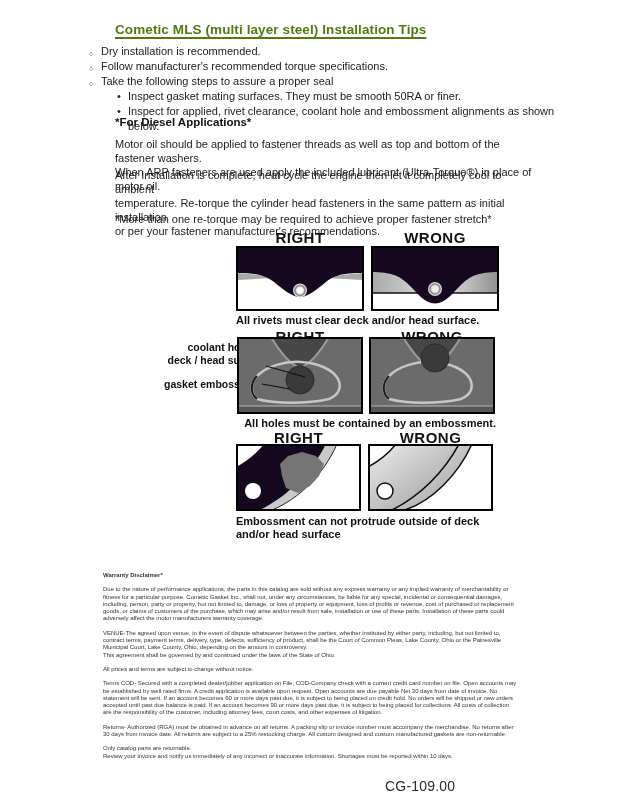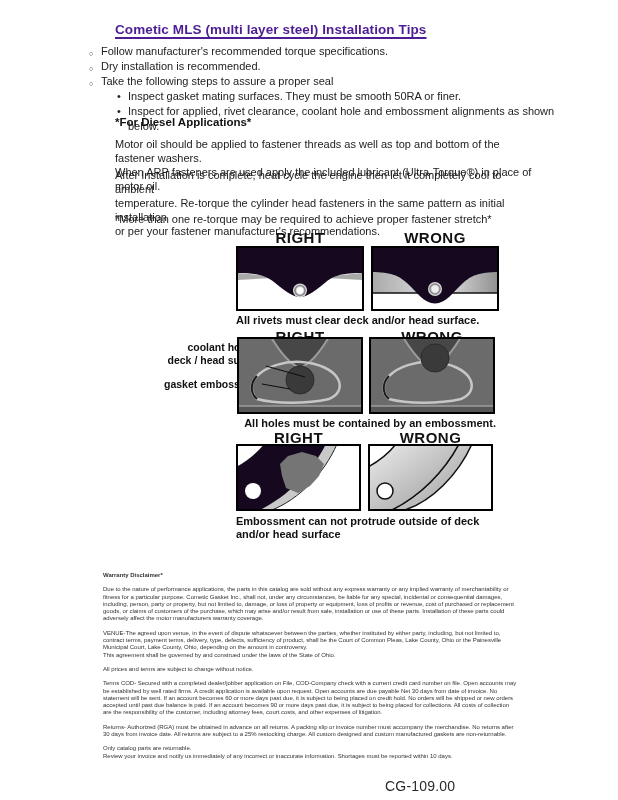--- a/index.html
+++ b/index.html
@@ -1,19 +1,19 @@
 <!DOCTYPE html>
 <html><head>
 <meta charset="utf-8">
 <style>
   html,body{margin:0;padding:0;background:#ffffff;}
   .page{position:relative;width:618px;height:800px;background:#ffffff;overflow:hidden;
         font-family:"Liberation Sans",sans-serif;color:#222;}
   .abs{position:absolute;}
-  .title{font-size:13.5px;font-weight:bold;color:#4c1d95;
+  .title{font-size:13.5px;font-weight:bold;color:#4d7c0f;
          text-decoration:underline;text-underline-offset:3px;text-decoration-thickness:1.5px;
          margin:0;letter-spacing:.1px;}
   .tips{list-style:none;margin:0;padding:0;font-size:11px;line-height:15px;}
   .tip{padding-left:12px;position:relative;}
   .tip::before{content:"○";font-size:7px;position:absolute;left:0;top:2px;}
   .tip.sub{margin-left:28px;padding-left:11px;}
   .tip.sub::before{content:"•";font-size:11px;top:0;}
   .h2{font-size:11.5px;font-weight:bold;margin:0;color:#111;}
   .body-p{font-size:11px;line-height:14px;white-space:pre-line;margin:0;width:420px;}
   .hdr{font-size:15px;font-weight:bold;letter-spacing:.5px;color:#111;text-align:center;}
@@ -28,22 +28,22 @@
   .footer-num{font-size:14px;color:#2b2b2b;letter-spacing:.2px;margin-top:20px;}
 </style>
 </head>
 <body>
 
 <div class="page">
 
   <h1 class="abs title" style="left:115px;top:22px;">Cometic MLS (multi layer steel) Installation Tips</h1>
 
   <ul class="abs tips" style="left:89px;top:44px;width:470px;">
+    <li class="tip">Dry installation is recommended.</li>
     <li class="tip">Follow manufacturer's recommended torque specifications.</li>
-    <li class="tip">Dry installation is recommended.</li>
     <li class="tip">Take the following steps to assure a proper seal</li>
     <li class="tip sub">Inspect gasket mating surfaces.  They must be smooth 50RA or finer.</li>
     <li class="tip sub">Inspect for applied, rivet clearance, coolant hole and embossment alignments as shown below.</li>
   </ul>
 
   <h2 class="abs h2" style="left:115px;top:116px;">*For Diesel Applications*</h2>
   <p class="abs body-p" style="left:115px;top:137px;">Motor oil should be applied to fastener threads as well as top and bottom of the fastener washers.
 When ARP fasteners are used apply the included lubricant (Ultra-Torque®) in place of motor oil.</p>
   <p class="abs body-p" style="left:115px;top:168px;">After Installation is complete, heat cycle the engine then let it completely cool to ambient
 temperature. Re-torque the cylinder head fasteners in the same pattern as initial installation

